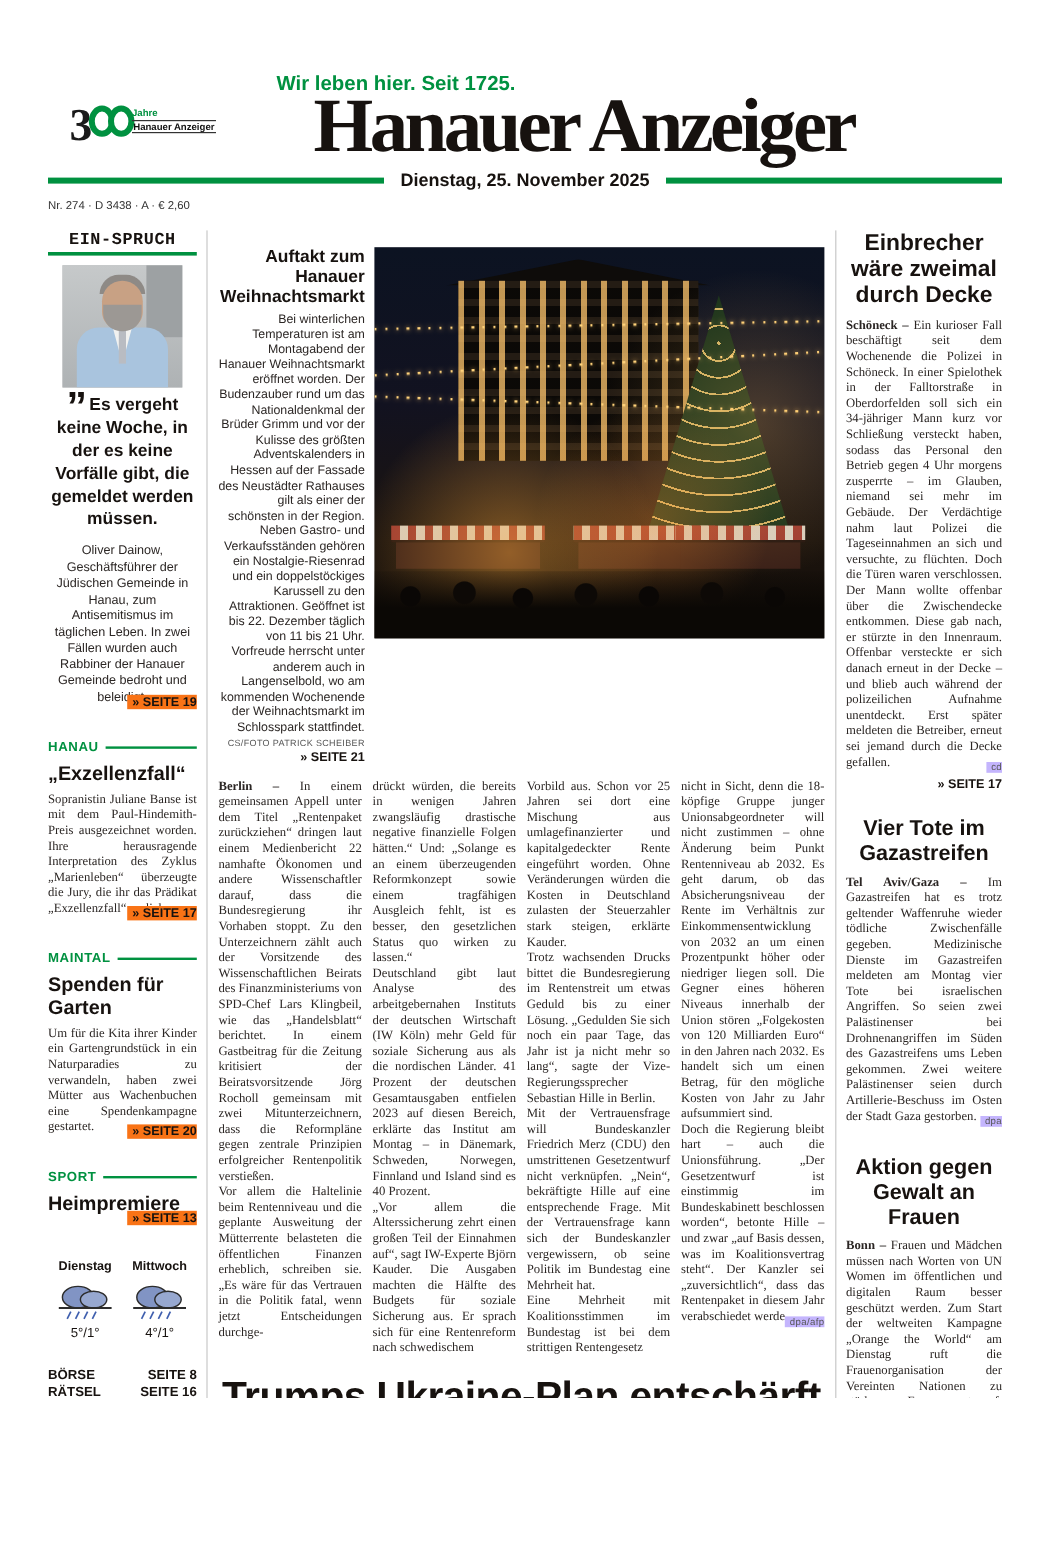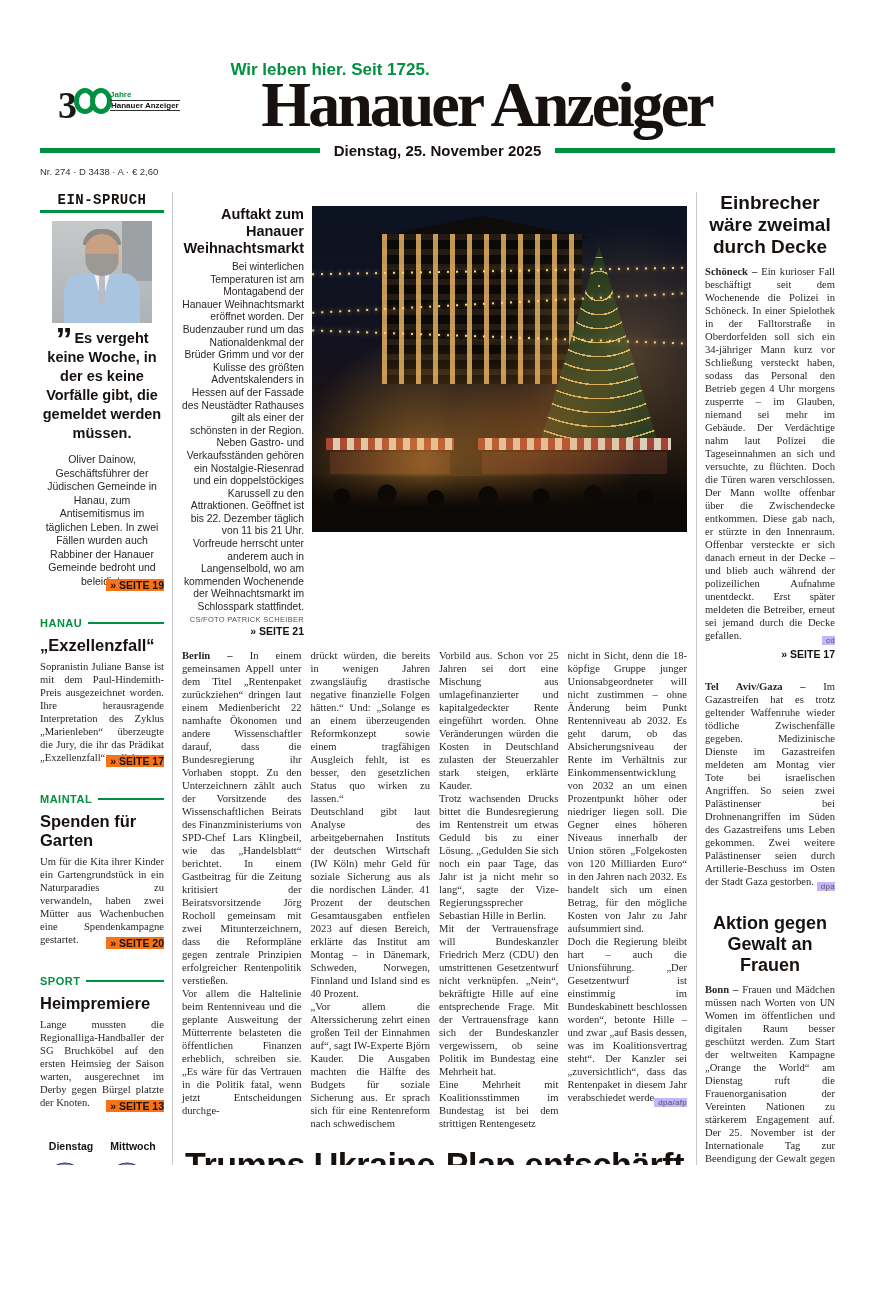--- a/index.html
+++ b/index.html
@@ -190,21 +190,20 @@
         <div class="body-txt">Um für die Kita ihrer Kinder ein Gartengrundstück in ein Naturparadies zu verwandeln, haben zwei Mütter aus Wachenbuchen eine Spendenkampagne gestartet.</div>
         <div class="endline"><span class="pageref">» SEITE 20</span></div>
       </div>
 
       <div class="sec">
         <div class="sec-label">
             <span>SPORT</span>
             <span class="line"></span>
           </div>
         <div class="sec-title">Heimpremiere</div>
-        <div class="body-txt">Lange mussten die Regionalliga-Handballer der SG Bruchköbel auf den ersten Heimsieg der Saison warten, ausgerechnet im Derby gegen Bürgel platzte der Knoten.</div>
         <div class="endline"><span class="pageref">» SEITE 13</span></div>
       </div>
 
       <div class="weather">
         <div class="wx-day">
           <div class="wx-name">Dienstag</div>
           <svg class="wx-icon" width="52" height="36" viewBox="0 0 52 36">
             <ellipse cx="20" cy="16" rx="13" ry="9" fill="#8194c4" stroke="#2c2c2c" stroke-width="1.2"></ellipse>
             <ellipse cx="33" cy="18" rx="11" ry="7" fill="#97a8d0" stroke="#2c2c2c" stroke-width="1.2"></ellipse>
             <line x1="4" y1="25" x2="48" y2="25" stroke="#2c2c2c" stroke-width="1.6"></line>
@@ -311,20 +310,21 @@
     <div class="rail-right">
 
       <div class="r-art">
         <div class="r-head">Einbrecher wäre zweimal durch Decke</div>
         <div class="body-txt"><span class="dl">Schöneck – </span><span>Ein kurioser Fall beschäftigt seit dem Wochenende die Polizei in Schöneck. In einer Spielothek in der Falltorstraße in Oberdorfelden soll sich ein 34-jähriger Mann kurz vor Schließung versteckt haben, sodass das Personal den Betrieb gegen 4 Uhr morgens zusperrte – im Glauben, niemand sei mehr im Gebäude. Der Verdächtige nahm laut Polizei die Tageseinnahmen an sich und versuchte, zu flüchten. Doch die Türen waren verschlossen. Der Mann wollte offenbar über die Zwischendecke entkommen. Diese gab nach, er stürzte in den Innenraum. Offenbar versteckte er sich danach erneut in der Decke – und blieb auch während der polizeilichen Aufnahme unentdeckt. Erst später meldeten die Betreiber, erneut sei jemand durch die Decke gefallen.</span></div>
         <div class="endline"><span class="credit">cd</span></div>
         <div class="reflinealone">» SEITE 17</div>
       </div>
 
       <div class="r-art mt18">
+        <div class="r-head small">Vier Tote im Gazastreifen</div>
         <div class="body-txt"><span class="dl">Tel Aviv/Gaza – </span><span>Im Gazastreifen hat es trotz geltender Waffenruhe wieder tödliche Zwischenfälle gegeben. Medizinische Dienste im Gazastreifen meldeten am Montag vier Tote bei israelischen Angriffen. So seien zwei Palästinenser bei Drohnenangriffen im Süden des Gazastreifens ums Leben gekommen. Zwei weitere Palästinenser seien durch Artillerie-Beschuss im Osten der Stadt Gaza gestorben.</span></div>
         <div class="endline"><span class="credit">dpa</span></div>
       </div>
 
       <div class="r-art mt18">
         <div class="r-head small">Aktion gegen Gewalt an Frauen</div>
         <div class="body-txt"><span class="dl">Bonn – </span><span>Frauen und Mädchen müssen nach Worten von UN Women im öffentlichen und digitalen Raum besser geschützt werden. Zum Start der weltweiten Kampagne „Orange the World“ am Dienstag ruft die Frauenorganisation der Vereinten Nationen zu stärkerem Engagement auf. Der 25. November ist der Internationale Tag zur Beendigung der Gewalt gegen Frauen und Mädchen.</span></div>
         <div class="endline"><span class="credit">kna</span></div>
       </div>
 

